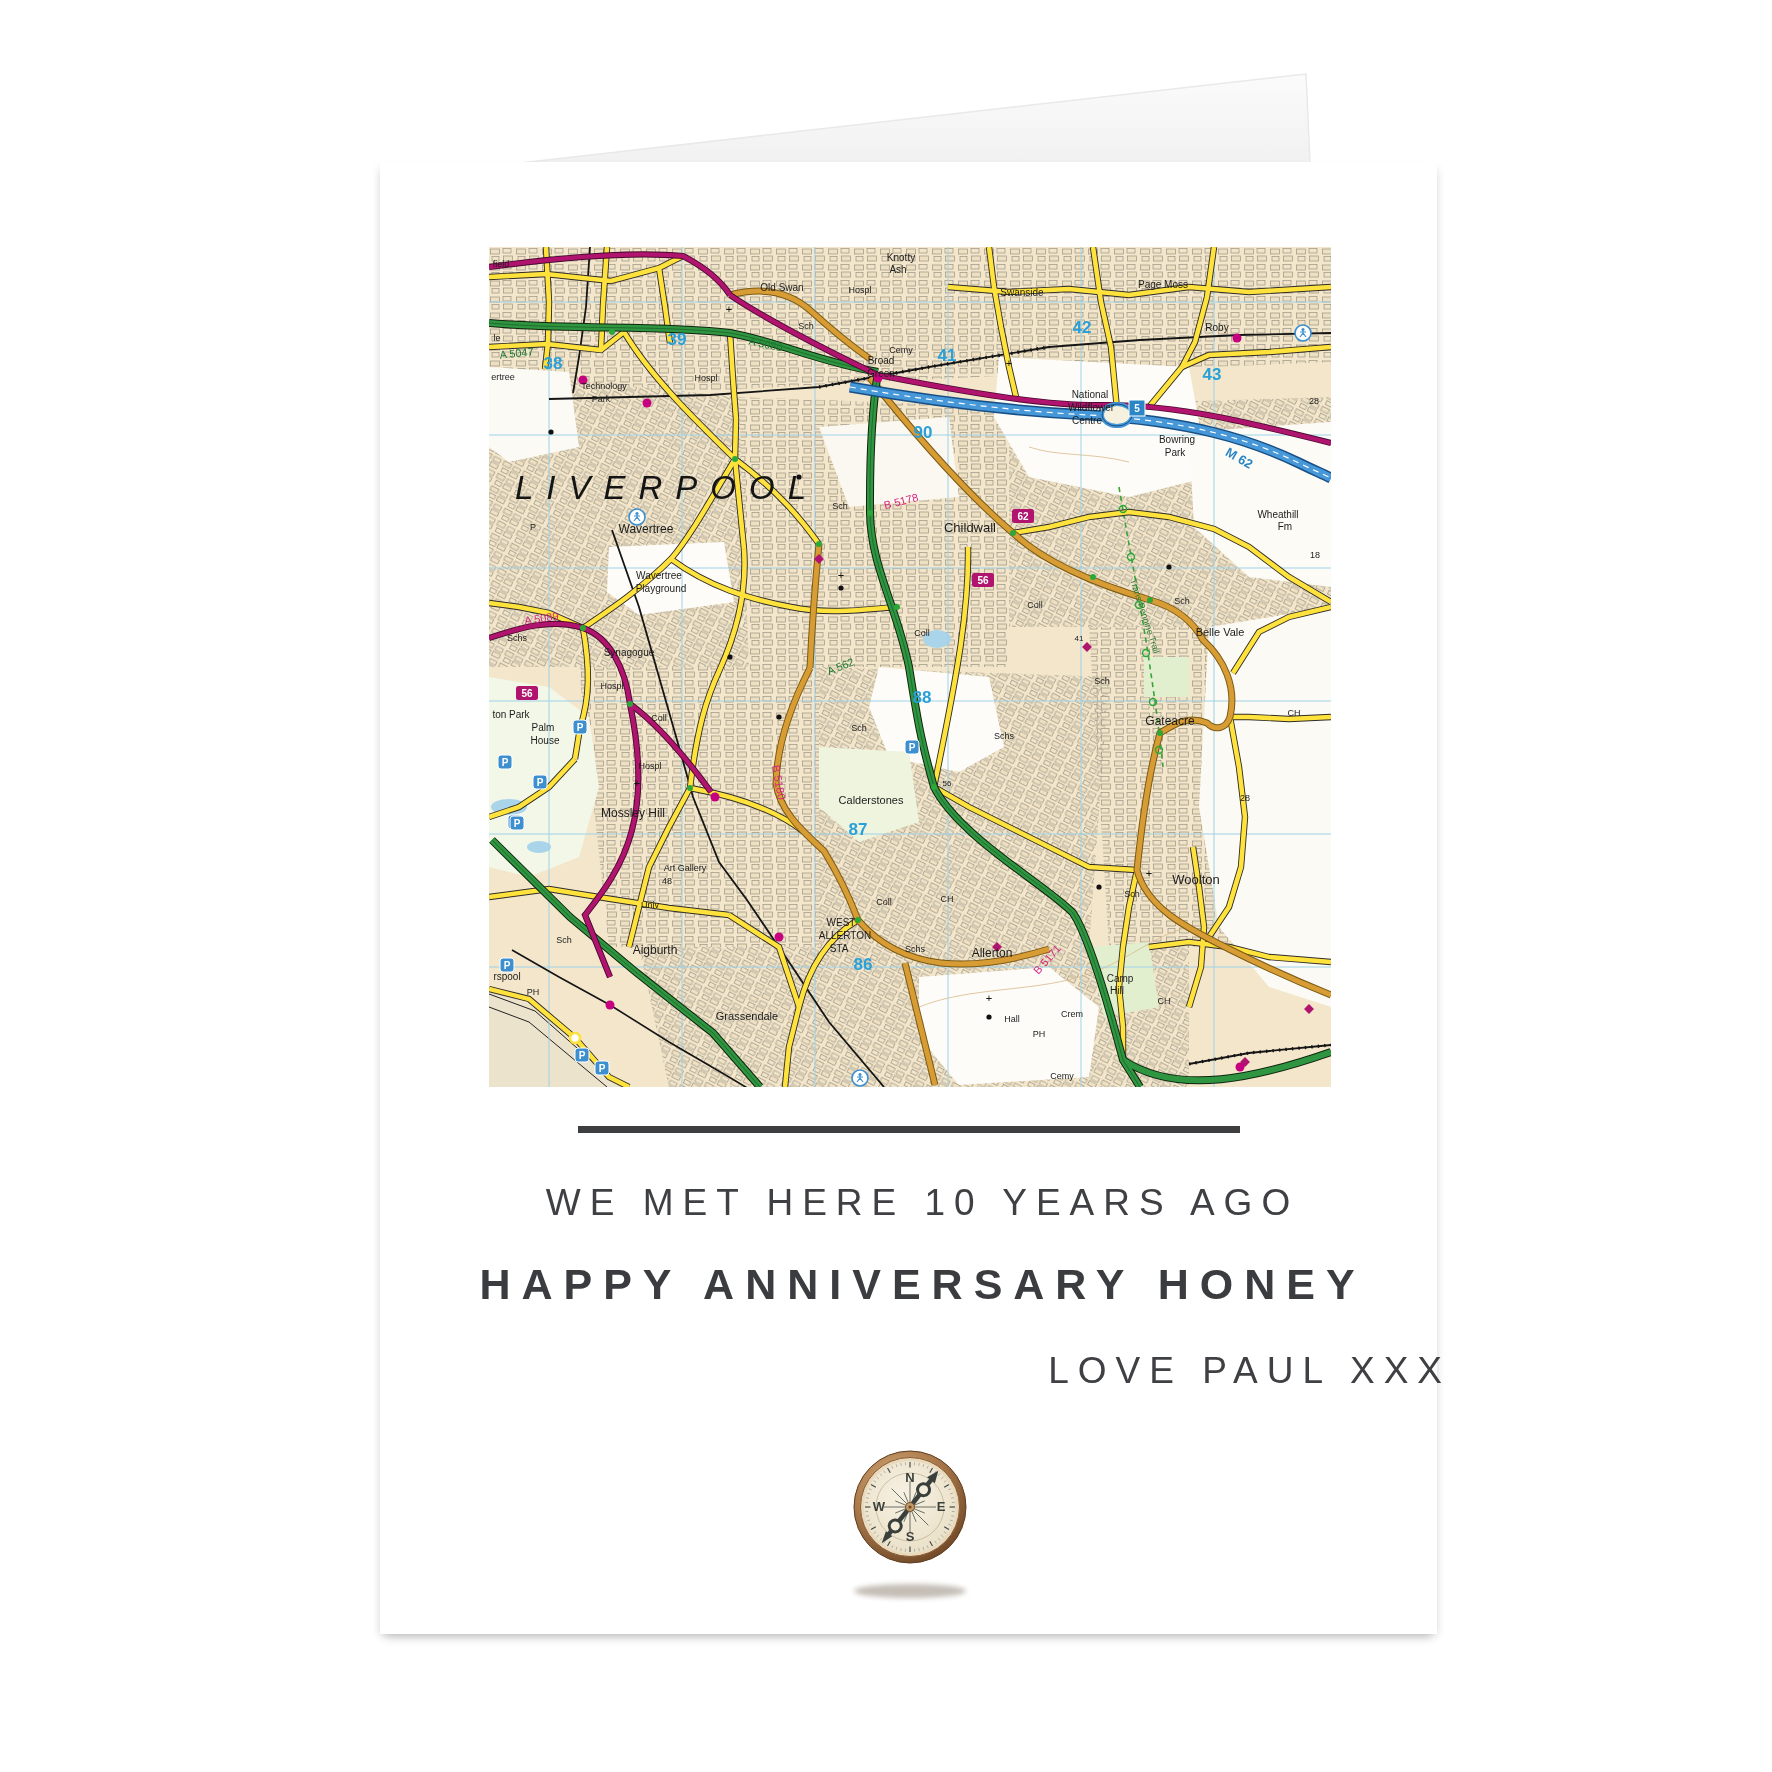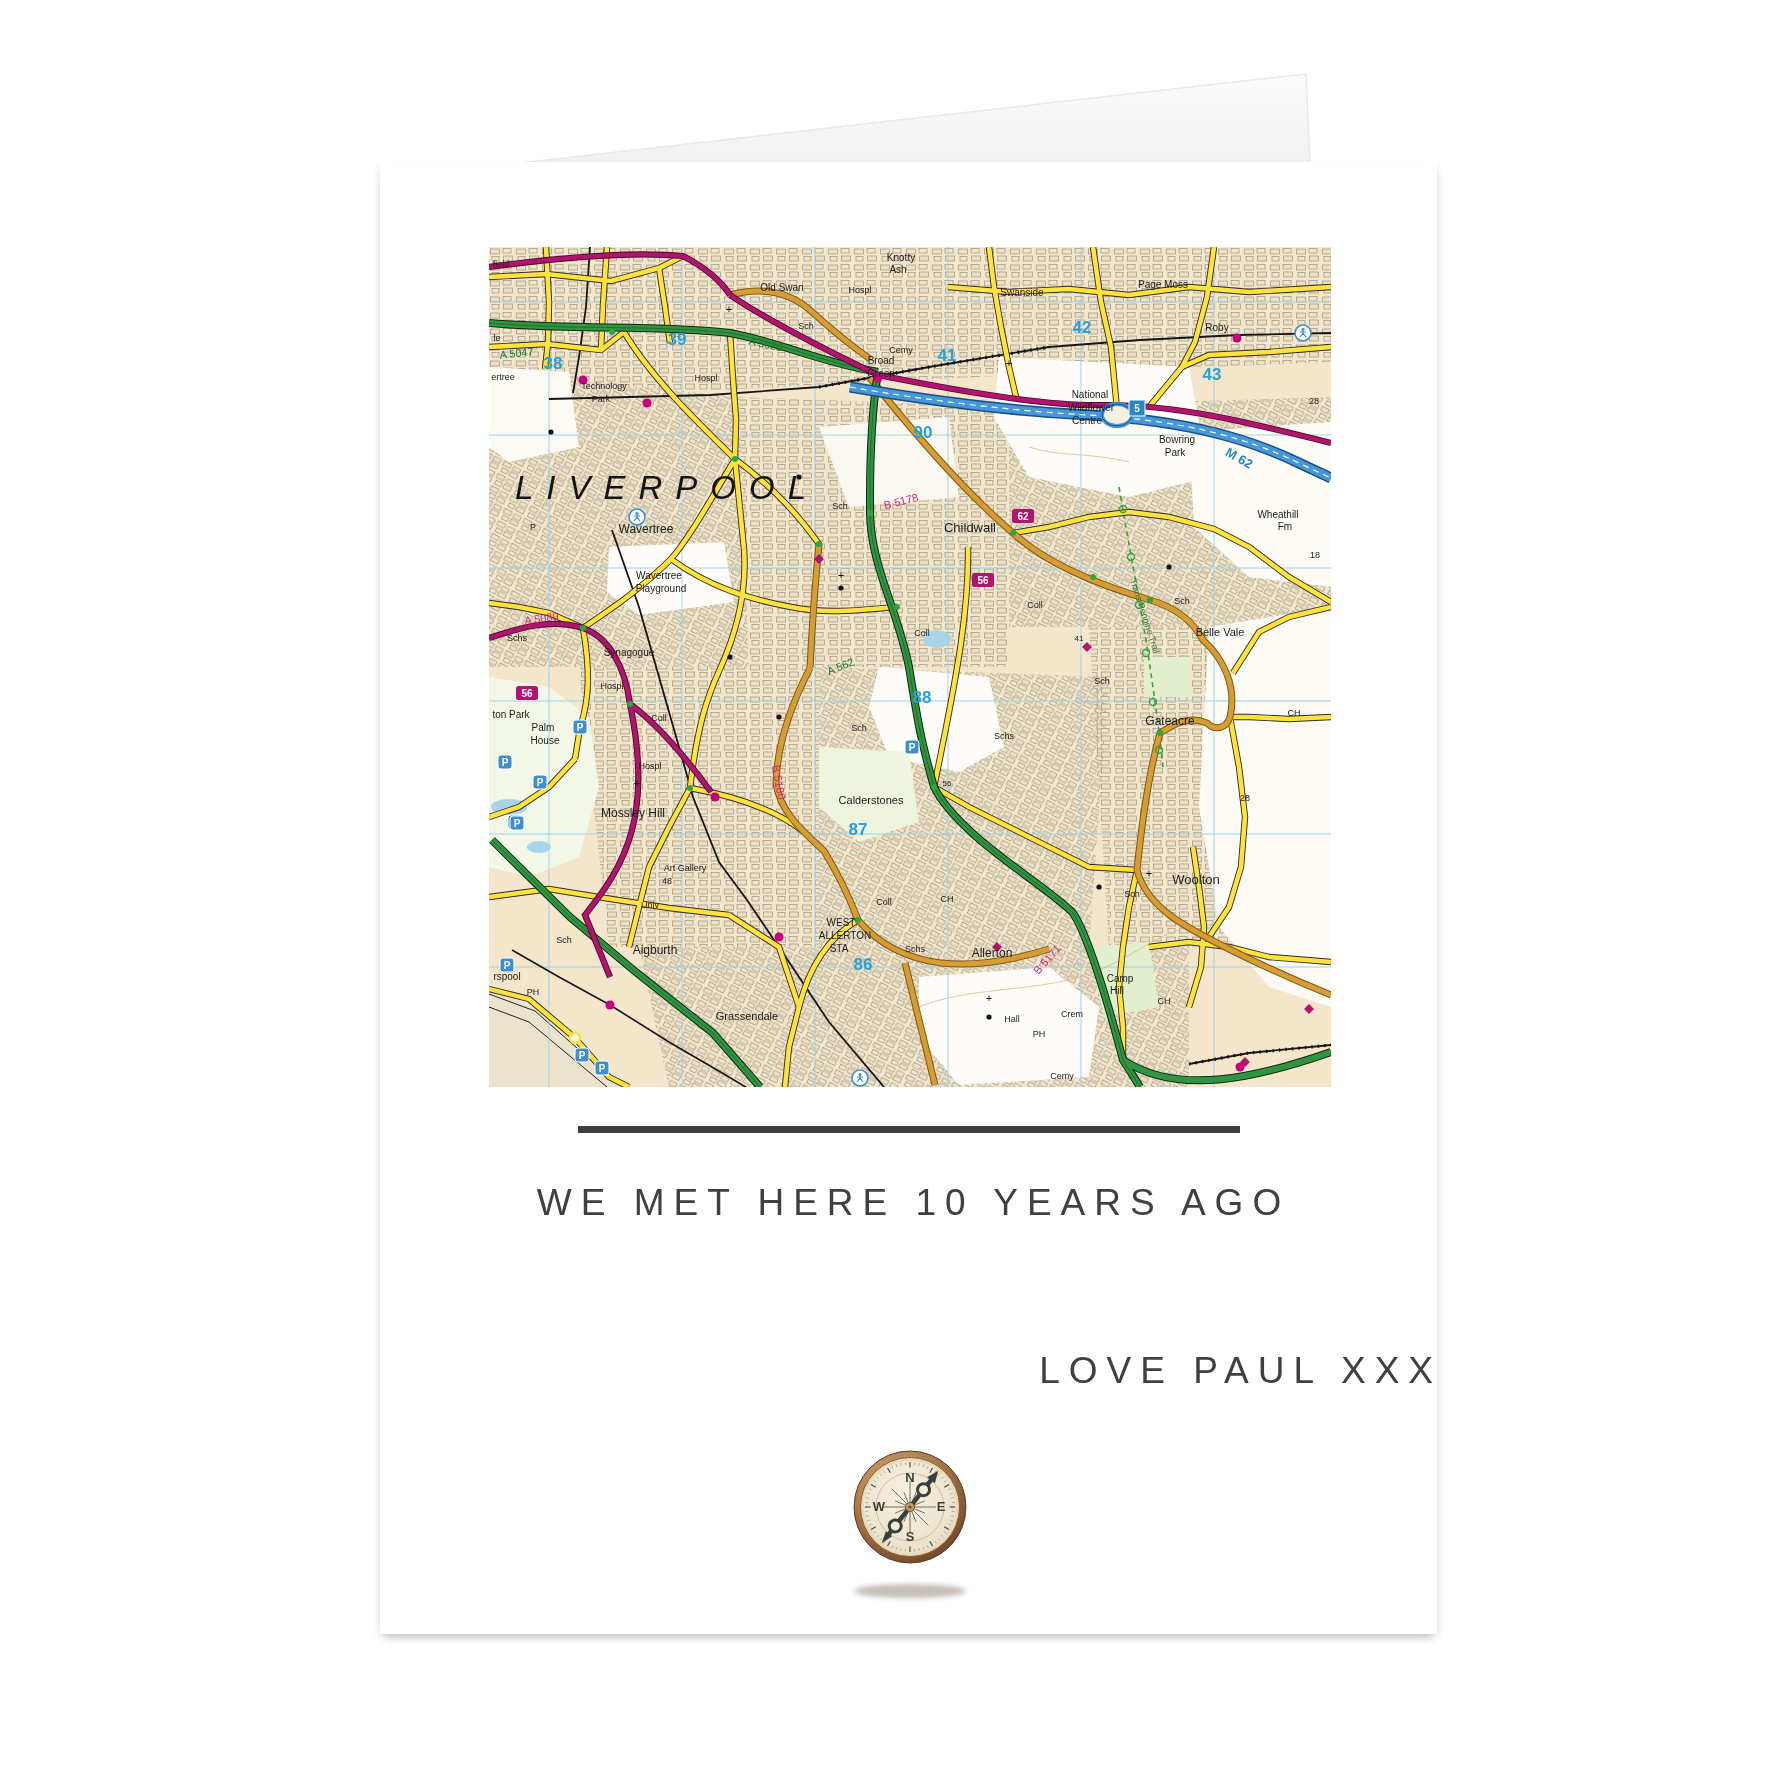--- a/index.html
+++ b/index.html
@@ -3,21 +3,21 @@
 <meta charset="utf-8">
 <style>
   html,body{margin:0;padding:0;background:#ffffff;}
   #stage{position:relative;width:1772px;height:1772px;background:#ffffff;overflow:hidden;
          font-family:"Liberation Sans", sans-serif;}
   #fold-svg{position:absolute;left:0;top:0;}
   #card{position:absolute;left:380px;top:162px;width:1057px;height:1472px;background:#ffffff;
         box-shadow:0 7px 10px -4px rgba(0,0,0,.20), -4px 3px 8px -2px rgba(0,0,0,.07), 4px 3px 8px -2px rgba(0,0,0,.06);}
   #map-svg{position:absolute;left:109px;top:85px;width:842px;height:840px;display:block;}
   #divider{position:absolute;left:198px;top:964px;width:662px;height:7px;background:#3d3e40;}
-  .msg{position:absolute;left:5px;width:100%;text-align:center;color:#3f4043;white-space:nowrap;}
+  .msg{position:absolute;left:14px;width:100%;text-align:center;color:#3f4043;white-space:nowrap;}
   #msg1{top:1020px;font-size:37px;letter-spacing:9px;font-weight:500;}
   #msg2{top:1098px;font-size:43px;letter-spacing:11px;font-weight:700;color:#3b3c3f;}
   #msg3{top:1188px;font-size:37px;letter-spacing:9px;font-weight:500;text-align:right;}
   #compass-svg{position:absolute;left:440px;top:1277px;}
   text{font-family:"Liberation Sans", sans-serif;}
 </style>
 </head>
 <body>
 
 <div id="stage">
@@ -439,20 +439,21 @@
           <text x="434" y="191" font-size="17" fill="#29a0d8" text-anchor="middle" font-weight="bold">90</text>
           <text x="433" y="456" font-size="17" fill="#29a0d8" text-anchor="middle" font-weight="bold">88</text>
           <text x="369" y="588" font-size="17" fill="#29a0d8" text-anchor="middle" font-weight="bold">87</text>
           <text x="374" y="723" font-size="17" fill="#29a0d8" text-anchor="middle" font-weight="bold">86</text>
         </g>
     </svg>
 
     <div id="divider"></div>
 
     <div id="msg1" class="msg">WE MET HERE 10 YEARS AGO</div>
+    <div id="msg2" class="msg">HAPPY ANNIVERSARY HONEY</div>
     <div id="msg3" class="msg">LOVE PAUL XXX</div>
 
     <svg id="compass-svg" width="180" height="170" viewBox="0 0 180 170">
       <defs>
         <radialGradient id="gradRim" cx="38%" cy="30%" r="75%">
           <stop offset="0" stop-color="#d8ab79"></stop>
           <stop offset=".55" stop-color="#a9794b"></stop>
           <stop offset="1" stop-color="#6e4726"></stop>
         </radialGradient>
         <radialGradient id="gradFace" cx="45%" cy="38%" r="70%">

